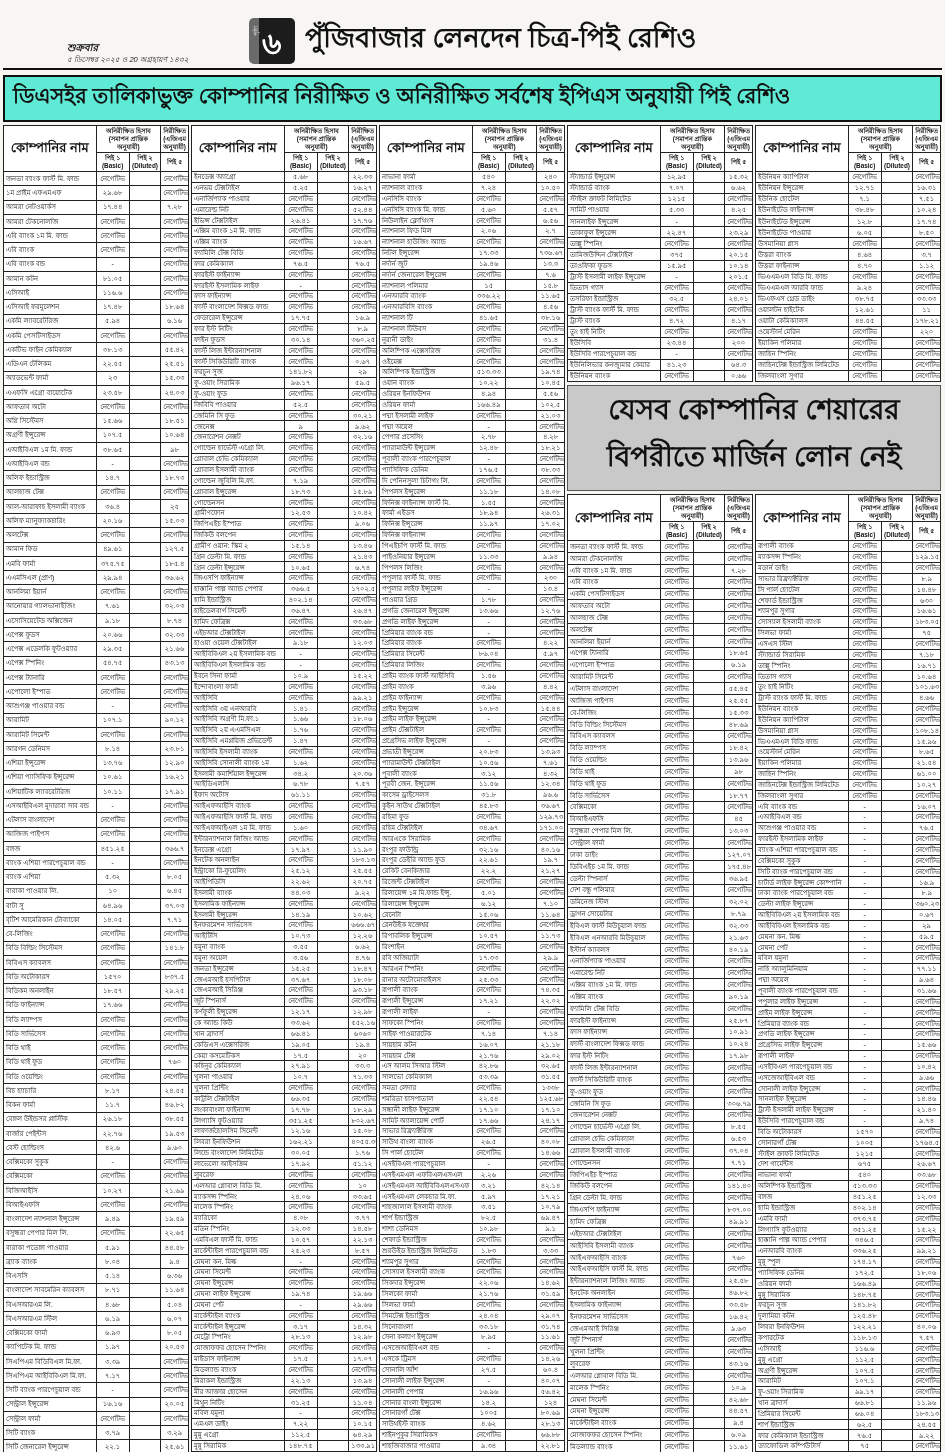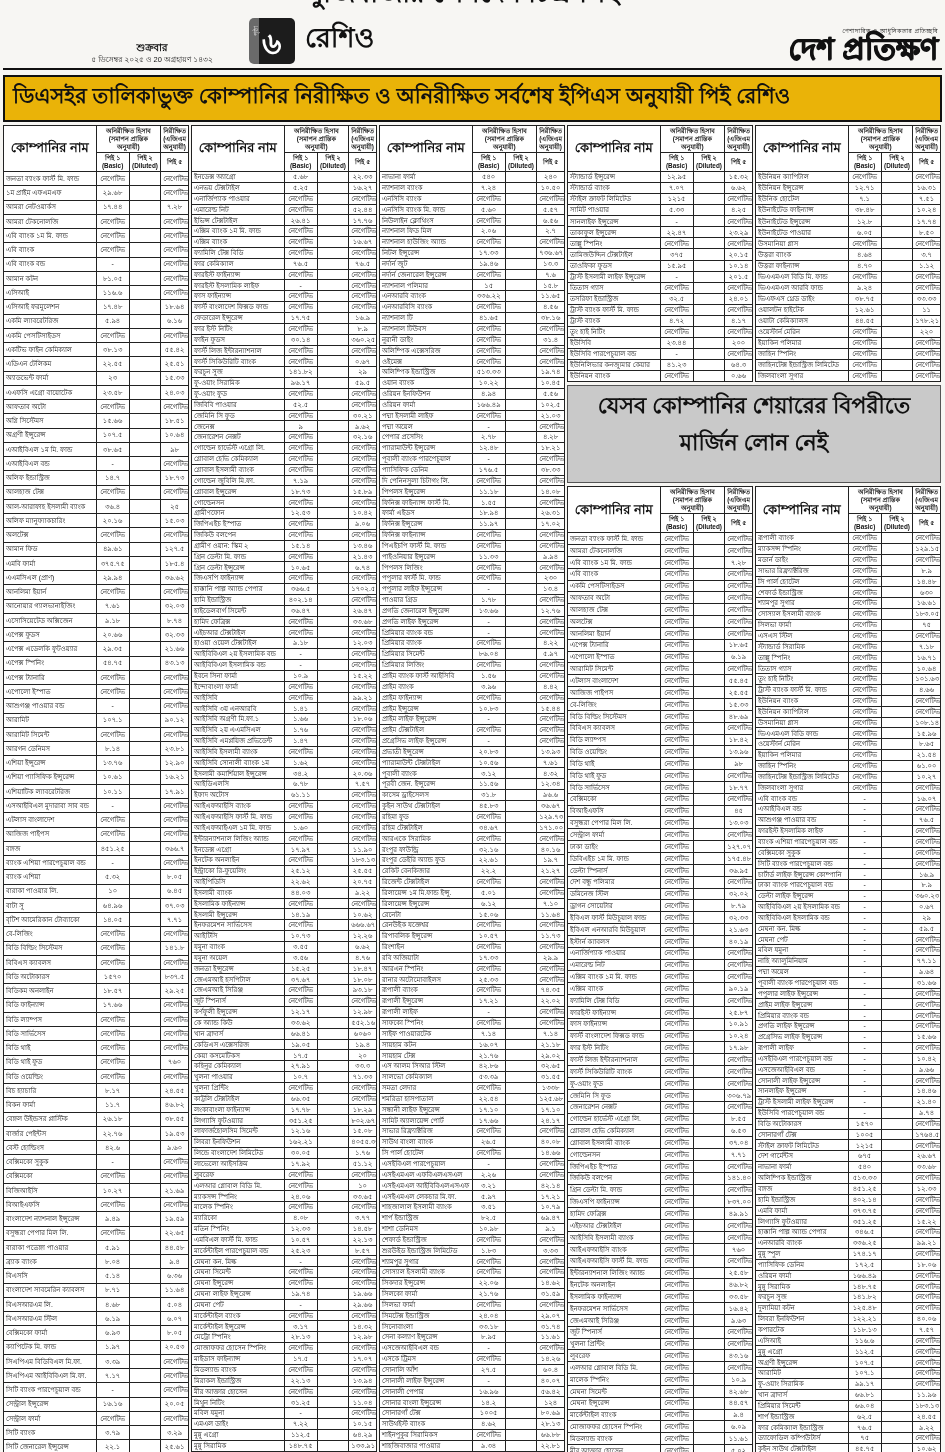--- a/index.html
+++ b/index.html
@@ -5,33 +5,33 @@
   html,body{margin:0;padding:0;}
   body{
     width:945px;height:1452px;background:#f7f6f3;position:relative;
     font-family:"Liberation Sans","DejaVu Sans",sans-serif;color:#111;
     -webkit-font-smoothing:antialiased;overflow:hidden;
   }
   .page{width:939px;margin:0 auto;padding-top:6px;}
 
   
   .masthead{display:flex;align-items:flex-end;height:58px;border-bottom:2.5px solid #111;padding:0 4px 4px 4px;}
-  .date-block{width:170px;text-align:center;margin-left:60px;line-height:1.25;}
+  .date-block{width:170px;text-align:left;margin-left:60px;line-height:1.25;font-style:italic;}
   .date-day{font-size:10px;font-weight:bold;}
   .date-line{font-size:7.5px;}
   .page-box{width:46px;height:46px;background:linear-gradient(90deg,#6a6a6a 0 10px,#1c1c1c 10px);border-radius:5px;margin:0 10px 0 12px;position:relative;flex:none;}
   .page-box .pnum{position:absolute;left:13px;top:2px;color:#fff;font-size:30px;font-weight:bold;}
   .page-box .plabel{position:absolute;left:1px;top:8px;color:#eee;font-size:6px;writing-mode:vertical-rl;transform:rotate(180deg);}
   .mast-title{font-size:27px;font-weight:bold;letter-spacing:0;flex:1;padding-bottom:2px;}
   .brand{width:250px;text-align:right;line-height:1;}
   .brand .tagline{font-size:6px;letter-spacing:.5px;}
   .brand .brand-name{font-size:30px;font-weight:bold;text-shadow:1px 0 #111,0 1px #111;}
 
   
-  .main-heading{border:2px solid #111;background:#eab308;margin-top:5px;
+  .main-heading{border:2px solid #111;background:#5eead4;margin-top:5px;
     font-size:21px;font-weight:bold;padding:3px 8px 5px 8px;}
 
   
   .cols{display:flex;gap:2px;margin-top:3px;align-items:flex-start;}
   .col{width:186px;flex:none;}
   .dualcol{width:374px;flex:none;}
   .dualrow{display:flex;gap:2px;align-items:flex-start;}
 
   table{border-collapse:collapse;width:100%;table-layout:fixed;background:#fff;}
   th,td{border:1px solid #222;overflow:hidden;white-space:nowrap;}
@@ -41,41 +41,37 @@
   td.c-name{text-align:left;}
   td.c-val{text-align:center;}
   col.w-name{width:50%;} col.w-pe1{width:18%;} col.w-pe2{width:17%;} col.w-pe5{width:15%;}
 
   .t-col1 td{padding:2.9px 2px;}
   .t-col4m td{padding:1.7px 2px;}
   .t-col4t td,.t-col5t td{padding:1.3px 2px;}
 
   
   .section2-band{background:#c9c9c9;border:1px solid #555;text-align:center;
-    font-size:22px;font-weight:bold;padding:2px 0 20px 0;margin:3px 0;}
+    font-size:28px;font-weight:bold;padding:2px 0 8px 0;margin:3px 0;}
 </style>
 </head>
 <body>
 
 <div class="page">
 
   <div class="masthead">
     <div class="date-block">
       <div class="date-day">শুক্রবার</div>
       <div class="date-line">৫ ডিসেম্বর ২০২৫ ও 20 অগ্রহায়ণ ১৪৩২</div>
     </div>
     <div class="page-box">
       <span class="plabel">পৃষ্ঠা</span>
       <span class="pnum">৬</span>
     </div>
     <div class="mast-title">পুঁজিবাজার লেনদেন চিত্র-পিই রেশিও</div>
-    <div class="brand">
-      <div class="tagline">পেশাদারিত্ব ও আধুনিকতার প্রতিচ্ছবি</div>
-      <div class="brand-name">দেশ প্রতিক্ষণ</div>
-    </div>
   </div>
 
   <div class="main-heading">ডিএসইর তালিকাভুক্ত কোম্পানির নিরীক্ষিত ও অনিরীক্ষিত সর্বশেষ ইপিএস অনুযায়ী পিই রেশিও</div>
 
   <div class="cols">
     <div class="col">
       <table class="t-col1">
           <colgroup>
             <col class="w-name">
             <col class="w-pe1">

